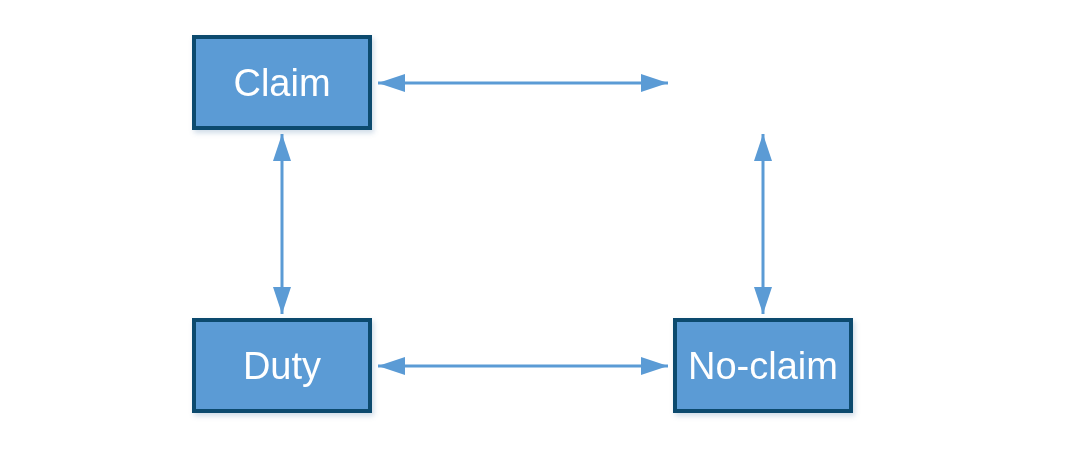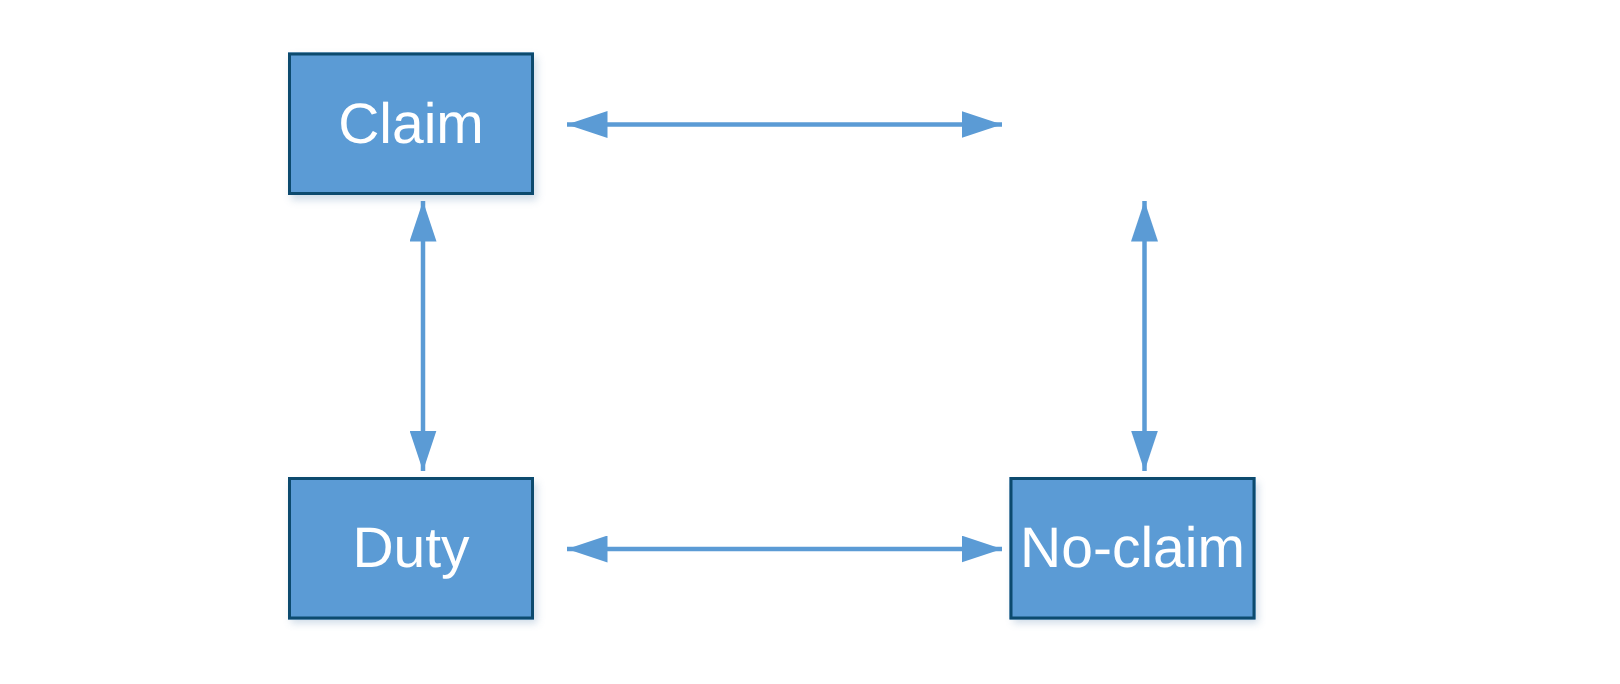--- a/index.html
+++ b/index.html
@@ -10,24 +10,24 @@
   }
   .canvas {
     position: relative;
     width: 1080px;
     height: 456px;
     background: #ffffff;
     overflow: hidden;
   }
   .node {
     position: absolute;
-    width: 164px;
+    width: 180px;
     height: 95px;
     background: #5B9BD5;
-    border: 2px solid #0c4a6e;
+    border: 4px solid #0c4a6e;
     box-sizing: border-box;
     box-shadow: 2px 3px 5px rgba(100, 140, 180, 0.30);
     display: flex;
     align-items: center;
     justify-content: center;
     color: #FFFFFF;
     font-size: 38px;
     line-height: 1;
     white-space: nowrap;
     user-select: none;

